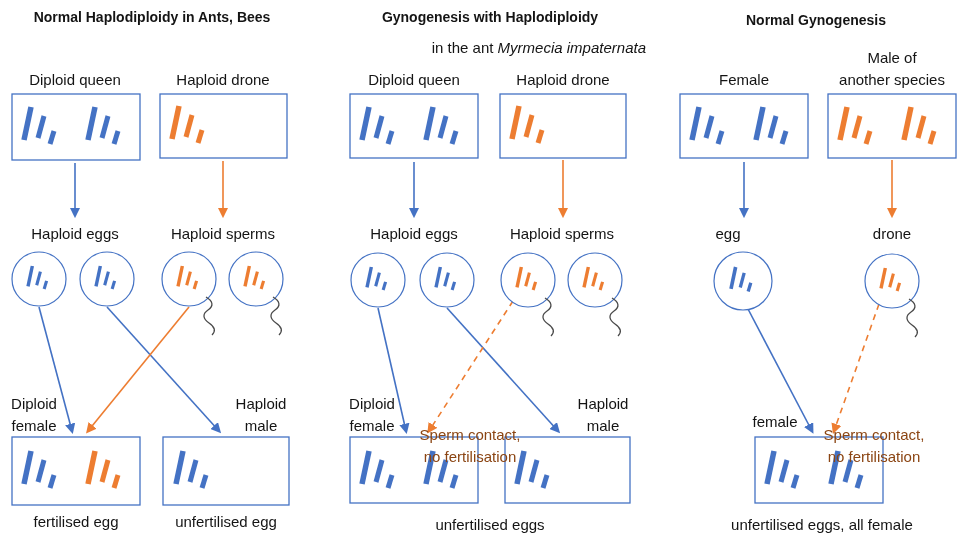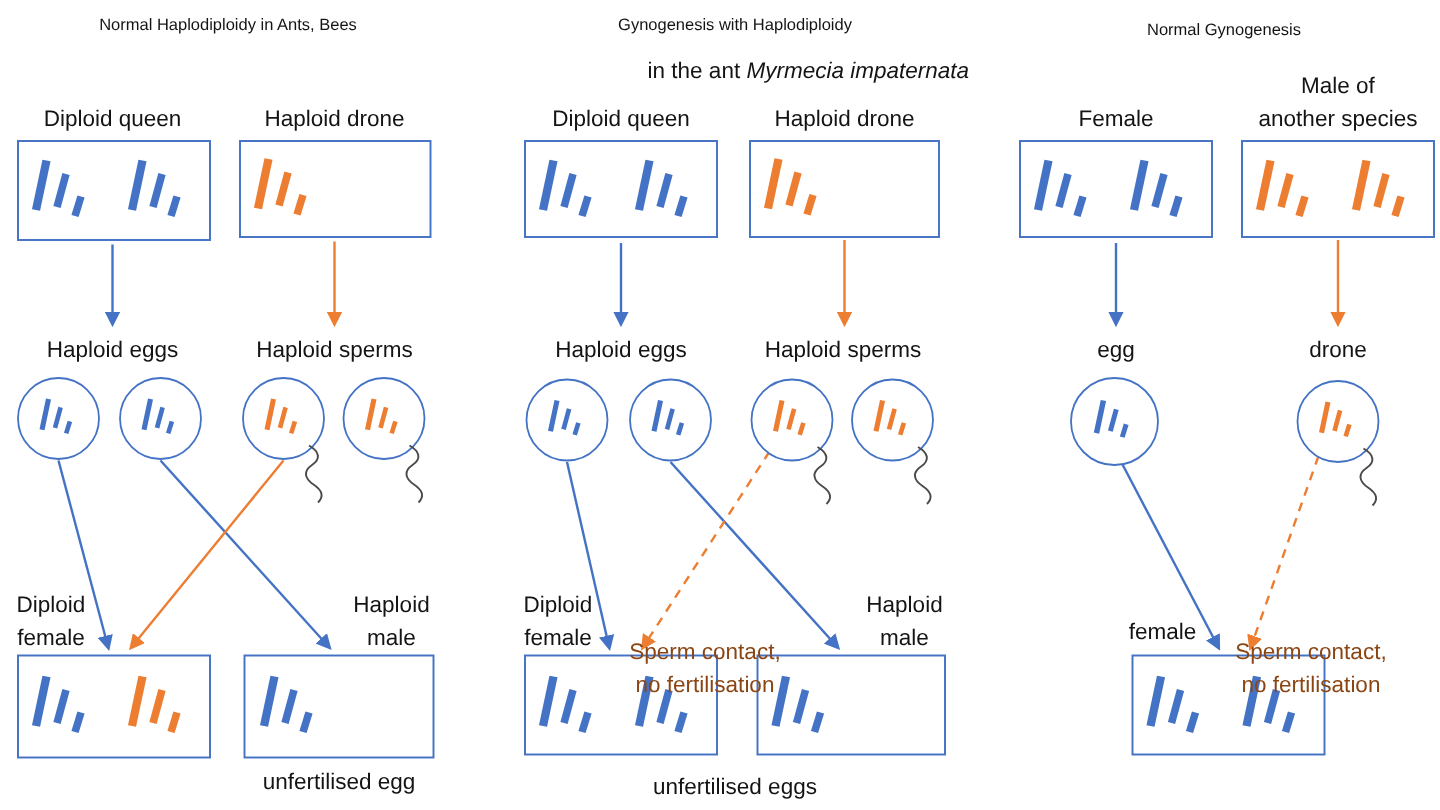--- a/index.html
+++ b/index.html
@@ -4,21 +4,21 @@
 <style>
   * { box-sizing: border-box; margin: 0; padding: 0; }
   html, body { background: #ffffff; }
   body { font-family: "Liberation Sans", sans-serif; }
   .canvas { position: relative; width: 960px; height: 540px; background: #fff; overflow: hidden; }
   .gfx { position: absolute; left: 0; top: 0; }
   .label {
     position: absolute; font-size: 15px; color: #141414;
     text-align: center; line-height: 22px; white-space: pre-line;
   }
-  .title { font-weight: 400; font-size: 11px; }
+  .title { font-weight: 700; font-size: 14px; }
   .contact { color: var(--contact); margin-top: 47px; }
   .box   { fill: #fff; stroke: var(--blue); stroke-width: 1.3; }
   .cell  { fill: #fff; stroke: var(--blue); stroke-width: 1.2; }
   .ln-blue   { stroke: var(--blue);   stroke-width: 1.6; fill: none; }
   .ln-orange { stroke: var(--orange); stroke-width: 1.6; fill: none; }
   .dashed { stroke-dasharray: 6 5; }
   .tail { stroke: #4a4a4a; stroke-width: 1.3; fill: none; }
   .f-blue { fill: var(--blue); }
   .f-orange { fill: var(--orange); }
   i { font-style: italic; }
@@ -224,39 +224,41 @@
 
   <div class="label title" style="left:6px; top:6px; width:292px;">Normal Haplodiploidy in Ants, Bees</div>
   <div class="label" style="left:10px; top:69px; width:130px;">Diploid queen</div>
   <div class="label" style="left:157px; top:69px; width:132px;">Haploid drone</div>
   <div class="label" style="left:8px; top:223px; width:134px;">Haploid eggs</div>
   <div class="label" style="left:152px; top:223px; width:142px;">Haploid sperms</div>
   <div class="label" style="left:0px; top:393px; width:68px;">Diploid
 female</div>
   <div class="label" style="left:226px; top:393px; width:70px;">Haploid
 male</div>
+  <div class="label" style="left:8px; top:511px; width:136px;">fertilised egg</div>
   <div class="label" style="left:156px; top:511px; width:140px;">unfertilised egg</div>
 
   <div class="label title" style="left:334px; top:6px; width:312px;">Gynogenesis with Haplodiploidy</div>
   <div class="label" style="left:334px; top:37px; width:312px;text-align:right;"><span>in the ant </span><i>Myrmecia impaternata</i></div>
   <div class="label" style="left:348px; top:69px; width:132px;">Diploid queen</div>
   <div class="label" style="left:497px; top:69px; width:132px;">Haploid drone</div>
   <div class="label" style="left:347px; top:223px; width:134px;">Haploid eggs</div>
   <div class="label" style="left:491px; top:223px; width:142px;">Haploid sperms</div>
   <div class="label contact" style="left:394px; top:377px; width:152px;">Sperm contact,
 no fertilisation</div>
   <div class="label" style="left:338px; top:393px; width:68px;">Diploid
 female</div>
   <div class="label" style="left:568px; top:393px; width:70px;">Haploid
 male</div>
   <div class="label" style="left:380px; top:514px; width:220px;">unfertilised eggs</div>
 
   <div class="label title" style="left:666px; top:9px; width:300px;">Normal Gynogenesis</div>
   <div class="label" style="left:680px; top:69px; width:128px;">Female</div>
   <div class="label" style="left:818px; top:47px; width:148px;">Male of
 another species</div>
-  <div class="label" style="left:700px; top:223px; width:88px;">egg</div>
+  <div class="label" style="left:684px; top:223px; width:88px;">egg</div>
   <div class="label" style="left:848px; top:223px; width:88px;">drone</div>
   <div class="label contact" style="left:794px; top:377px; width:160px;">Sperm contact,
 no fertilisation</div>
   <div class="label" style="left:742px; top:411px; width:66px;">female</div>
+  <div class="label" style="left:716px; top:514px; width:212px;">unfertilised eggs, all female</div>
 
 </div>
 
 </body></html>

